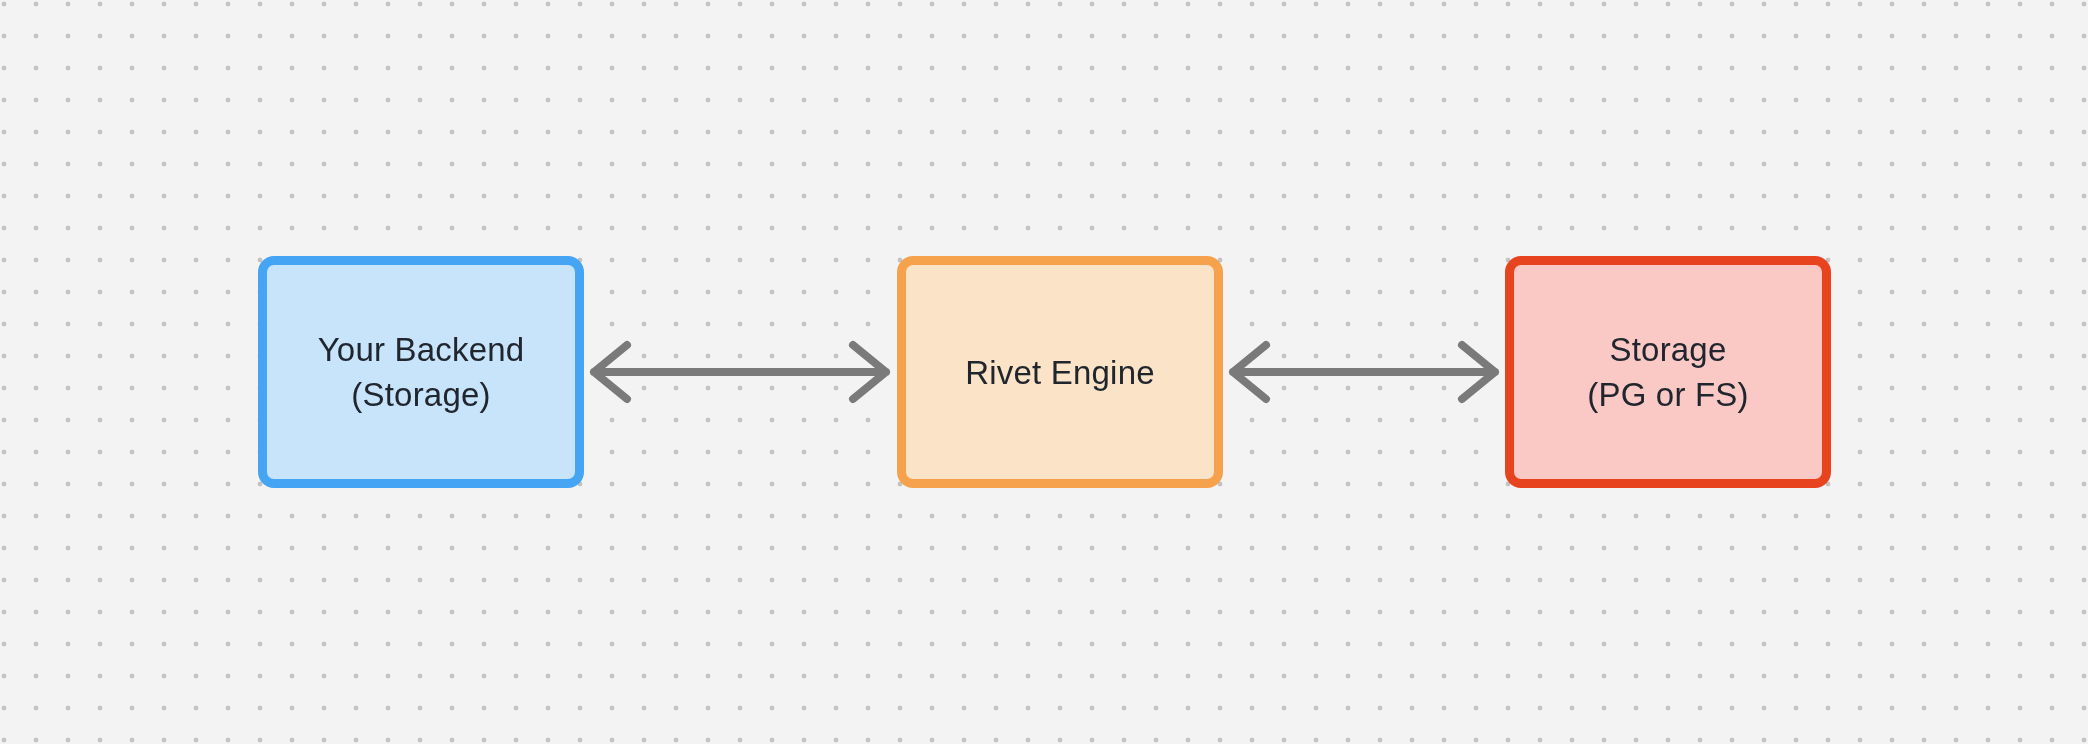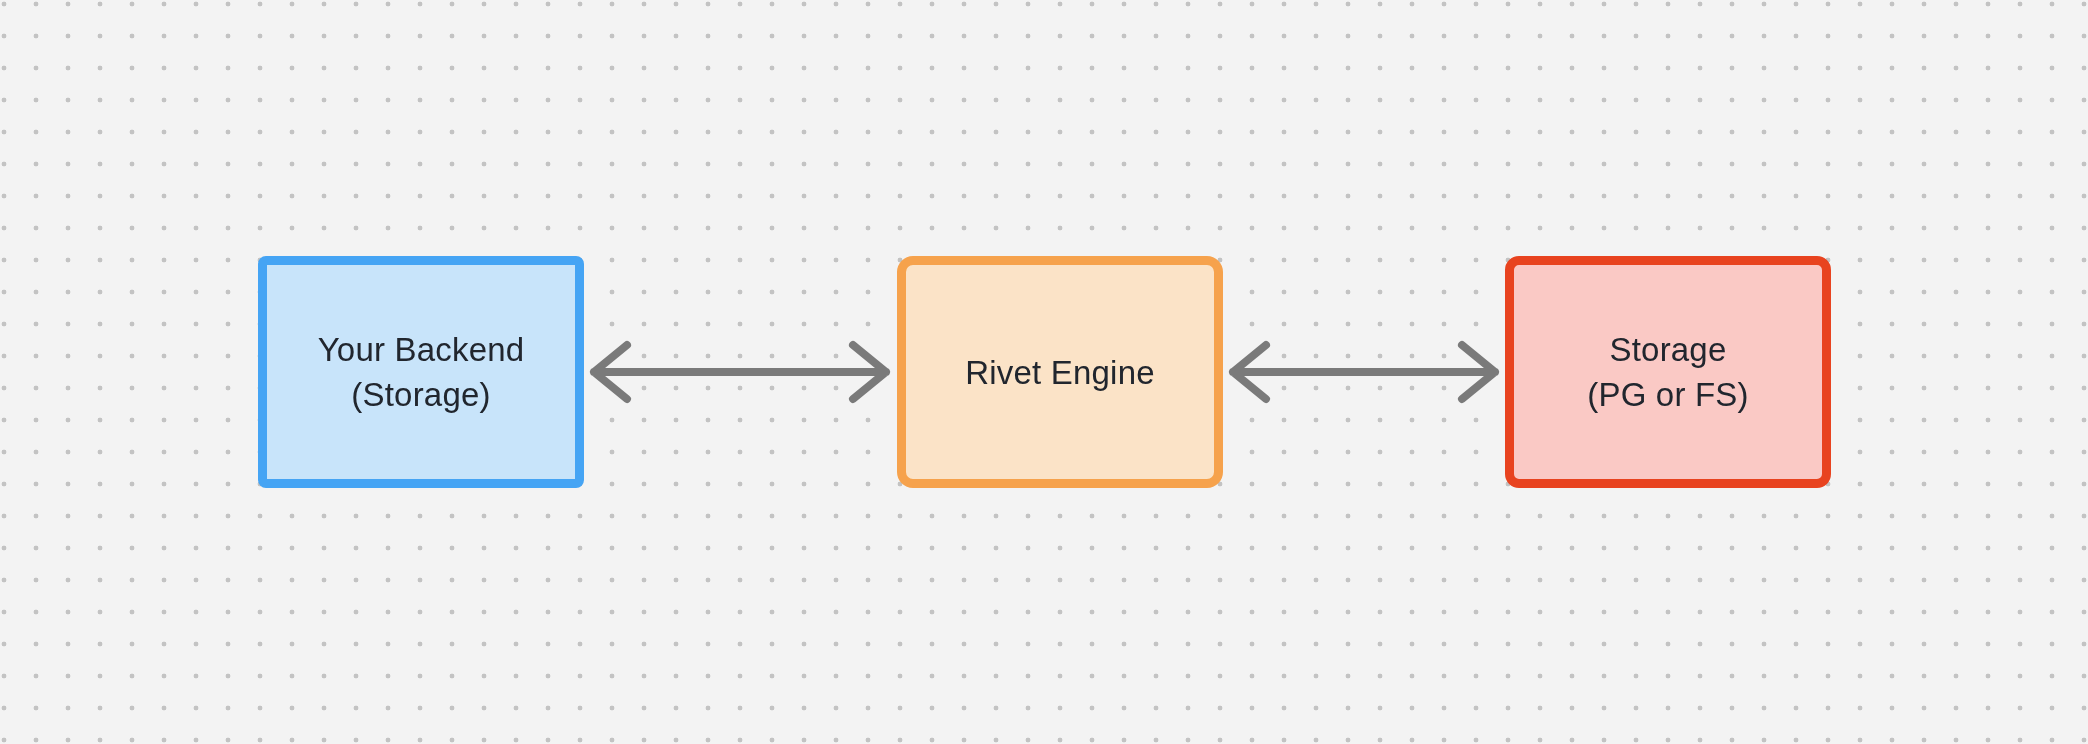--- a/index.html
+++ b/index.html
@@ -51,31 +51,31 @@
     stroke-width: 8;
     stroke-linecap: round;
     stroke-linejoin: round;
   }
 </style>
 </head>
 <body>
 
 <div class="canvas">
 
-  <div class="node node-backend" style="background-color: rgb(200, 228, 250); border-color: rgb(69, 164, 244); color: rgb(33, 38, 46); border-radius: 8px;">
+  <div class="node node-backend" style="background-color: rgb(200, 228, 250); border-color: rgb(69, 164, 244); color: rgb(33, 38, 46);">
     <span class="node-label">Your Backend</span>
     <span class="node-label">(Storage)</span>
   </div>
 
   <div class="node node-engine" style="background-color: rgb(251, 227, 199); border-color: rgb(246, 162, 76); color: rgb(33, 38, 46);">
     <span class="node-label">Rivet Engine</span>
 
   </div>
 
-  <div class="node node-storage" style="background-color: rgb(250, 201, 197); border-color: rgb(232, 67, 31); color: rgb(33, 38, 46); border-radius: 14px;">
+  <div class="node node-storage" style="background-color: rgb(250, 201, 197); border-color: rgb(232, 67, 31); color: rgb(33, 38, 46);">
     <span class="node-label">Storage</span>
     <span class="node-label">(PG or FS)</span>
   </div>
 
   <svg class="arrow-layer" viewBox="0 0 2088 744">
     <path class="connector" d="M627 345 L594 372 L627 399 M594 372 L886 372 M853 345 L886 372 L853 399" style="stroke: rgb(122, 122, 122);"></path>
     <path class="connector" d="M1266 345 L1233 372 L1266 399 M1233 372 L1495 372 M1462 345 L1495 372 L1462 399" style="stroke: rgb(122, 122, 122);"></path>
   </svg>
 
 </div>

